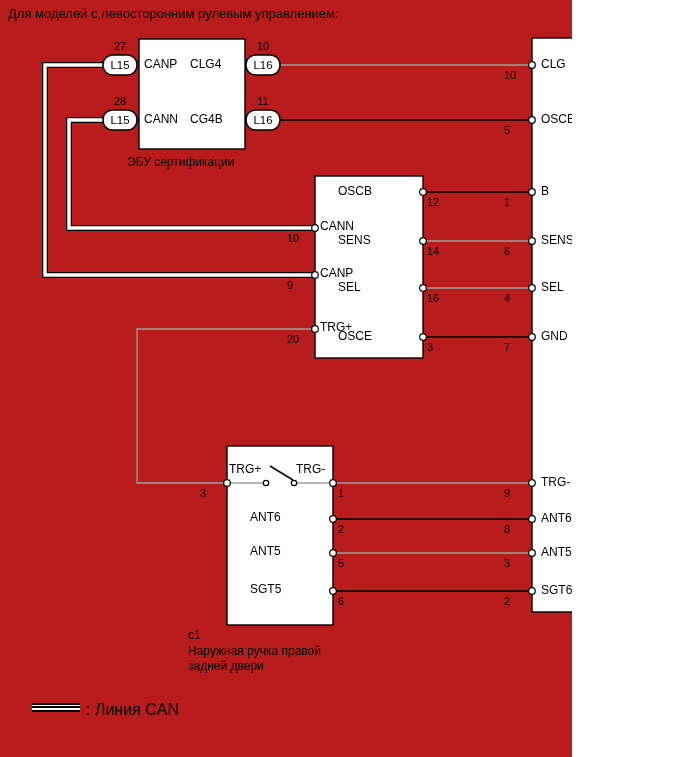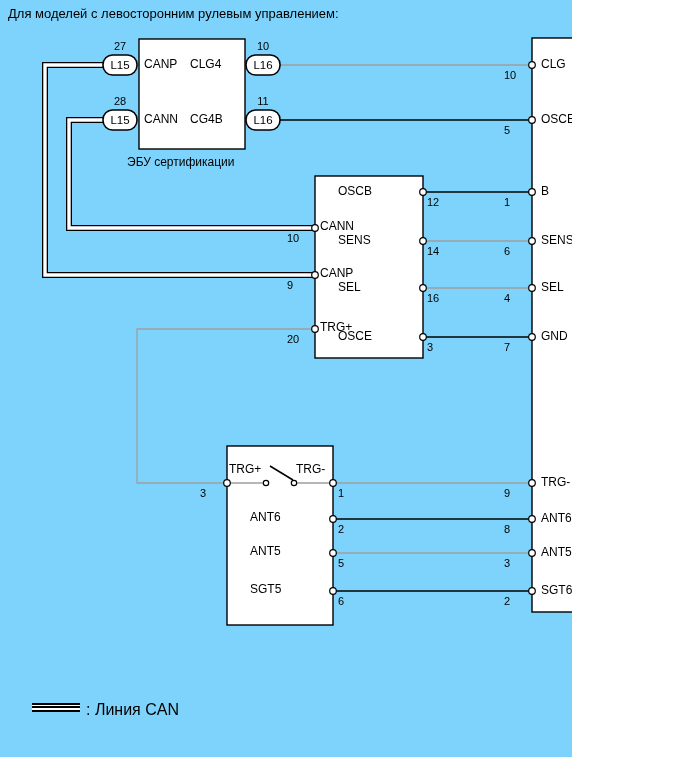--- a/index.html
+++ b/index.html
@@ -1,17 +1,17 @@
 <!DOCTYPE html>
 <html><head>
 <meta charset="utf-8">
 <style>
   html,body{margin:0;padding:0;background:#fff;}
   body{font-family:"Liberation Sans","DejaVu Sans",sans-serif;color:#000;}
-  .canvas{position:relative;width:572px;height:757px;background:#7dd3fc;overflow:hidden;}
+  .canvas{position:relative;width:572px;height:757px;background:#b91c1c;overflow:hidden;}
   .title{position:absolute;left:8px;top:6px;font-size:13px;}
   svg{position:absolute;left:0;top:0;}
   .lbl{position:absolute;font-size:12px;line-height:13px;white-space:nowrap;}
   .num{position:absolute;font-size:11px;line-height:12px;white-space:nowrap;}
   .ctext{position:absolute;font-size:11.5px;line-height:12px;text-align:center;}
   .cap{position:absolute;font-size:12px;line-height:15.5px;white-space:nowrap;}
   .right{text-align:left;}
   .center{text-align:center;}
   .can-symbol{position:absolute;left:32px;top:703px;width:48px;height:9px;
     background:linear-gradient(to bottom,#000 0 1.6px,#fff 1.6px 3.3px,#000 3.3px 5.3px,#fff 5.3px 7.2px,#000 7.2px 9px);}
@@ -131,17 +131,22 @@
       <div class="num right" style="left:504px;top:523px;width:25px">8</div>
       <div class="lbl" style="left:541px;top:546px">ANT5</div>
       <div class="num right" style="left:504px;top:557px;width:25px">3</div>
       <div class="lbl" style="left:541px;top:584px">SGT6</div>
       <div class="num right" style="left:504px;top:595px;width:25px">2</div>
     </div>
 
   <div class="cap" style="left:127px;top:155px">ЭБУ сертификации</div>
 
 
+  <div class="cap" style="left:188px;top:628px">
+    <div>c1</div>
+    <div>Наружная ручка правой</div>
+    <div>задней двери</div>
+  </div>
 
 
   <div class="can-symbol"></div>
   <span class="legend-label">: Линия CAN</span>
 </div>
 
 </body></html>

